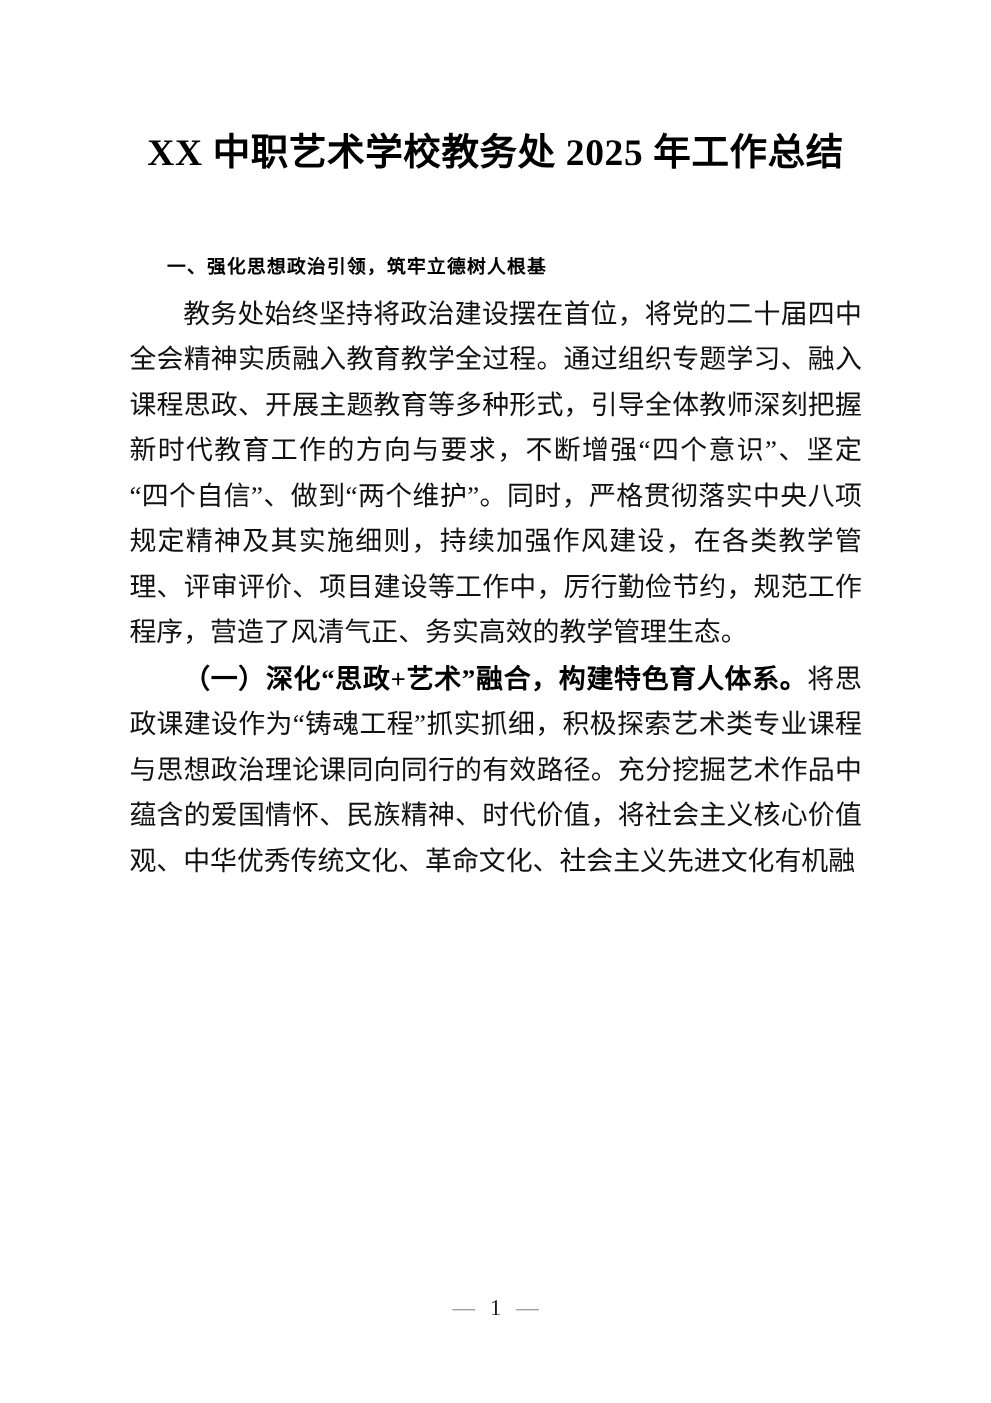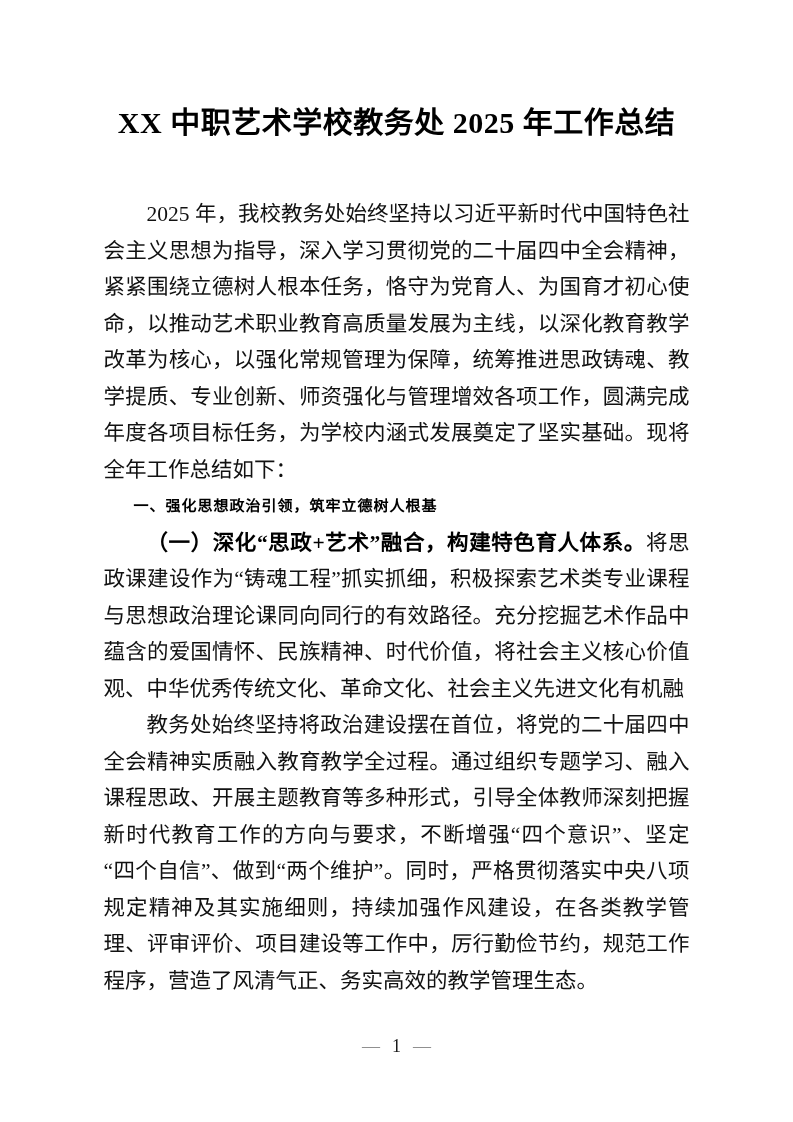--- a/index.html
+++ b/index.html
@@ -80,27 +80,26 @@
 </style>
 </head>
 <body>
 
 <div class="page">
 
   <h1 class="doc-title">XX 中职艺术学校教务处 2025 年工作总结</h1>
 
   <div class="doc-body">
 
-    <p>2025 年，我校教务处始终坚持以习近平新时代中国特色社会主义思想为指导，深入学习贯彻党的二十届四中全会精神，紧紧围绕立德树人根本任务，恪守为党育人、为国育才初心使命，以推动艺术职业教育高质量发展为主线，以深化教育教学改革为核心，以强化常规管理为保障，统筹推进思政铸魂、教学提质、专业创新、师资强化与管理增效各项工作，圆满完成年度各项目标任务，为学校内涵式发展奠定了坚实基础。现将全年工作总结如下：</p>
 
     <h2 class="section-heading">一、强化思想政治引领，筑牢立德树人根基</h2>
 
+    <p>教务处始终坚持将政治建设摆在首位，将党的二十届四中全会精神实质融入教育教学全过程。通过组织专题学习、融入课程思政、开展主题教育等多种形式，引导全体教师深刻把握新时代教育工作的方向与要求，不断增强“四个意识”、坚定“四个自信”、做到“两个维护”。同时，严格贯彻落实中央八项规定精神及其实施细则，持续加强作风建设，在各类教学管理、评审评价、项目建设等工作中，厉行勤俭节约，规范工作程序，营造了风清气正、务实高效的教学管理生态。</p>
+
     <p><span class="sub-lead">（一）深化“思政+艺术”融合，构建特色育人体系。</span><span>将思政课建设作为“铸魂工程”抓实抓细，积极探索艺术类专业课程与思想政治理论课同向同行的有效路径。充分挖掘艺术作品中蕴含的爱国情怀、民族精神、时代价值，将社会主义核心价值观、中华优秀传统文化、革命文化、社会主义先进文化有机融</span></p>
-
-    <p>教务处始终坚持将政治建设摆在首位，将党的二十届四中全会精神实质融入教育教学全过程。通过组织专题学习、融入课程思政、开展主题教育等多种形式，引导全体教师深刻把握新时代教育工作的方向与要求，不断增强“四个意识”、坚定“四个自信”、做到“两个维护”。同时，严格贯彻落实中央八项规定精神及其实施细则，持续加强作风建设，在各类教学管理、评审评价、项目建设等工作中，厉行勤俭节约，规范工作程序，营造了风清气正、务实高效的教学管理生态。</p>
 
   </div>
 
   <div class="page-footer">
     <span class="dash">—</span><span class="page-num">1</span><span class="dash">—</span>
   </div>
 
 </div>
 
 </body></html>

